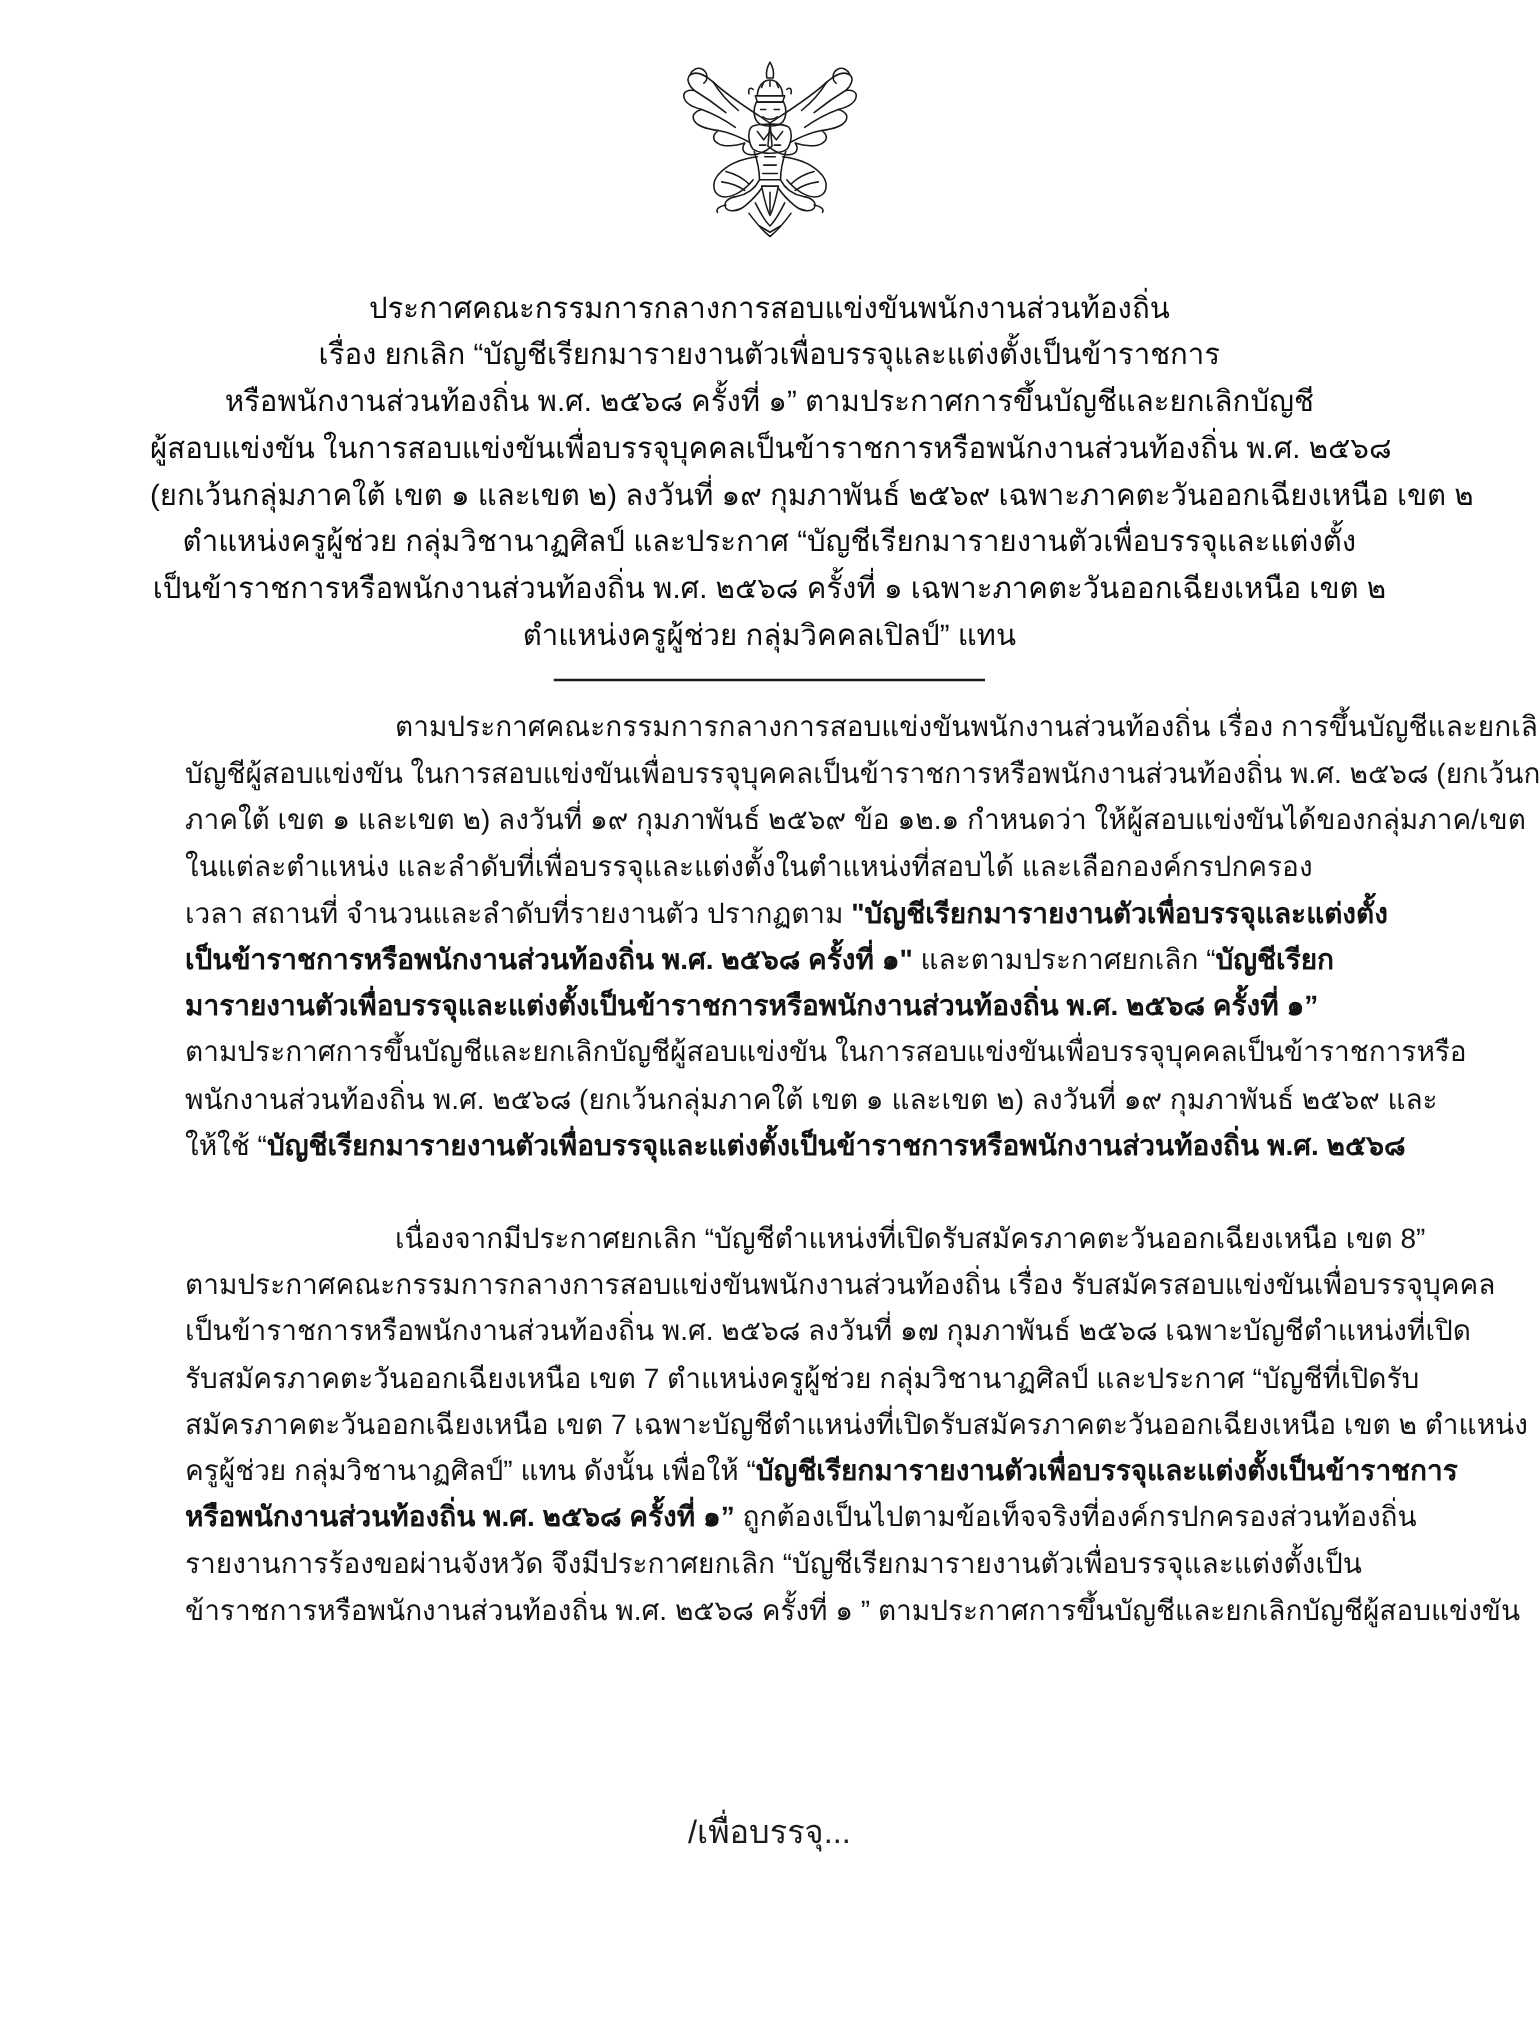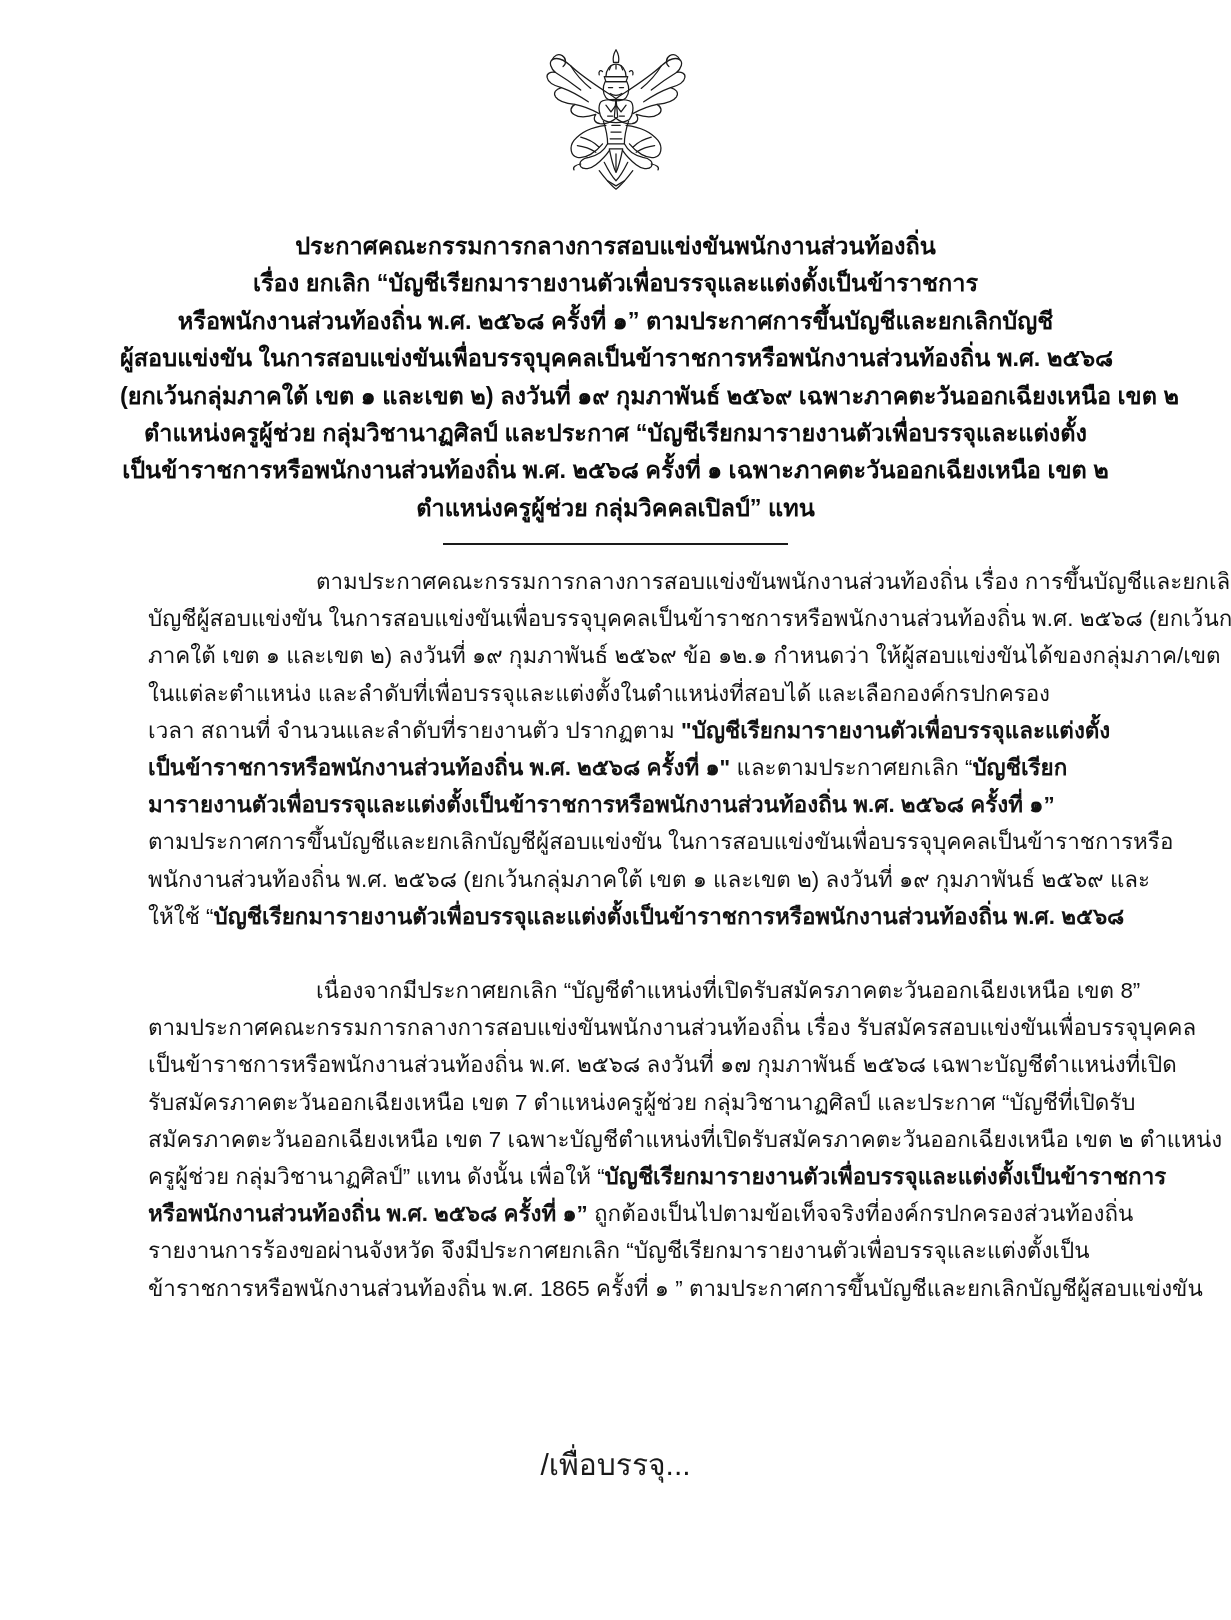--- a/index.html
+++ b/index.html
@@ -38,21 +38,21 @@
   
   .title-block {
     position: absolute;
     top: 228px;
     left: 120px;
     width: 991px;
     text-align: center;
   }
   .title-line {
     font-size: 23.5px;
-    font-weight: bold;
+    font-weight: normal;
     line-height: 37.4px;
     letter-spacing: 0px;
     white-space: nowrap;
     color: #0d0d0d;
   }
   .rule-wrap {
     margin-top: 16px;
     display: flex;
     justify-content: center;
   }
@@ -92,21 +92,21 @@
   
   .footer {
     position: absolute;
     top: 1448px;
     left: 0;
     width: 100%;
     text-align: center;
   }
   .footer-note {
     display: inline-block;
-    font-size: 30px;
+    font-size: 26px;
     line-height: 34px;
     color: #1a1a1a;
   }
 </style>
 </head>
 <body>
 
 <div class="page">
 
   <div class="emblem-wrap">
@@ -194,21 +194,21 @@
       </div>
     <div class="para">
         <span class="ln indent"><span>เนื่องจากมีประกาศยกเลิก “บัญชีตำแหน่งที่เปิดรับสมัครภาคตะวันออกเฉียงเหนือ เขต 8”</span></span>
         <span class="ln"><span>ตามประกาศคณะกรรมการกลางการสอบแข่งขันพนักงานส่วนท้องถิ่น  เรื่อง รับสมัครสอบแข่งขันเพื่อบรรจุบุคคล</span></span>
         <span class="ln"><span>เป็นข้าราชการหรือพนักงานส่วนท้องถิ่น พ.ศ. ๒๕๖๘ ลงวันที่ ๑๗ กุมภาพันธ์ ๒๕๖๘ เฉพาะบัญชีตำแหน่งที่เปิด</span></span>
         <span class="ln"><span>รับสมัครภาคตะวันออกเฉียงเหนือ เขต 7 ตำแหน่งครูผู้ช่วย กลุ่มวิชานาฏศิลป์ และประกาศ “บัญชีที่เปิดรับ</span></span>
         <span class="ln"><span>สมัครภาคตะวันออกเฉียงเหนือ เขต 7 เฉพาะบัญชีตำแหน่งที่เปิดรับสมัครภาคตะวันออกเฉียงเหนือ เขต ๒ ตำแหน่ง</span></span>
         <span class="ln"><span>ครูผู้ช่วย กลุ่มวิชานาฏศิลป์” แทน ดังนั้น เพื่อให้ “</span><span class="b">บัญชีเรียกมารายงานตัวเพื่อบรรจุและแต่งตั้งเป็นข้าราชการ</span></span>
         <span class="ln"><span class="b">หรือพนักงานส่วนท้องถิ่น พ.ศ. ๒๕๖๘ ครั้งที่ ๑”</span><span> ถูกต้องเป็นไปตามข้อเท็จจริงที่องค์กรปกครองส่วนท้องถิ่น</span></span>
         <span class="ln"><span>รายงานการร้องขอผ่านจังหวัด จึงมีประกาศยกเลิก “บัญชีเรียกมารายงานตัวเพื่อบรรจุและแต่งตั้งเป็น</span></span>
-        <span class="ln"><span>ข้าราชการหรือพนักงานส่วนท้องถิ่น พ.ศ. 1865 ครั้งที่ ๑ ” ตามประกาศการขึ้นบัญชีและยกเลิกบัญชีผู้สอบแข่งขัน</span></span>
+        <span class="ln"><span>ข้าราชการหรือพนักงานส่วนท้องถิ่น พ.ศ. ๒๕๖๘ ครั้งที่ ๑ ” ตามประกาศการขึ้นบัญชีและยกเลิกบัญชีผู้สอบแข่งขัน</span></span>
       </div>
   </div>
 
   <div class="footer">
     <span class="footer-note">/เพื่อบรรจุ...</span>
   </div>
 
 </div>
 
 </body></html>

